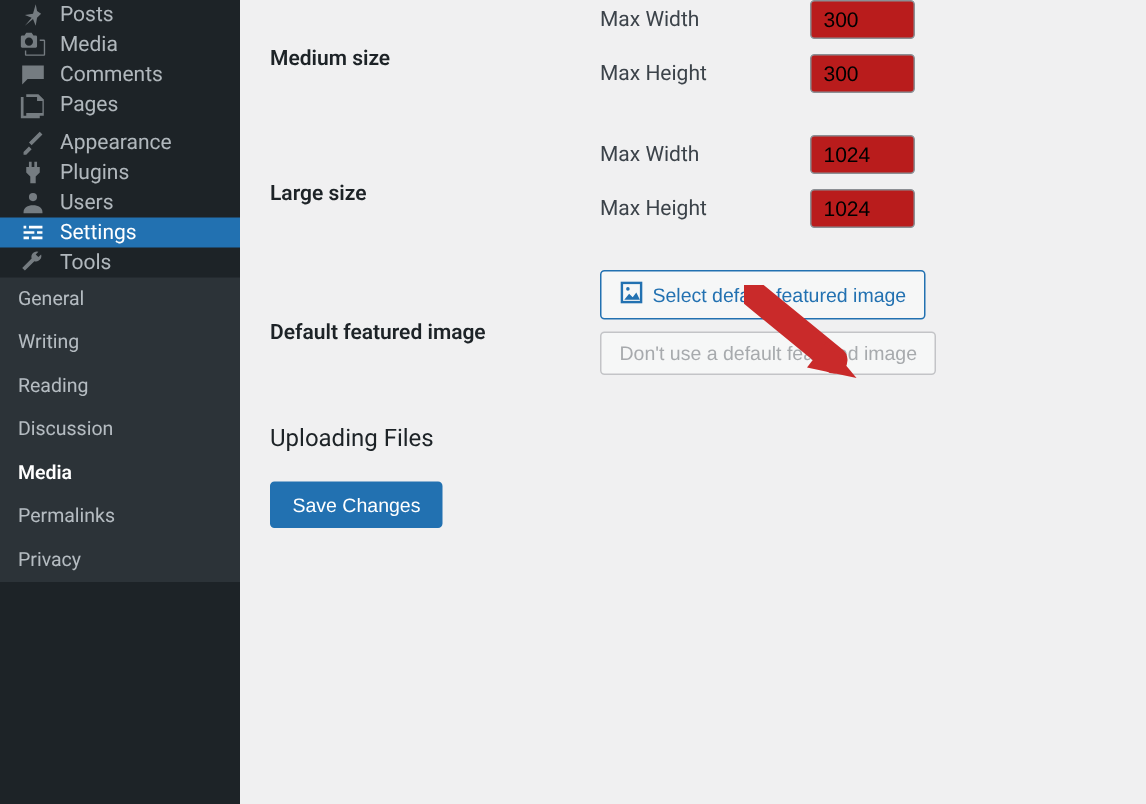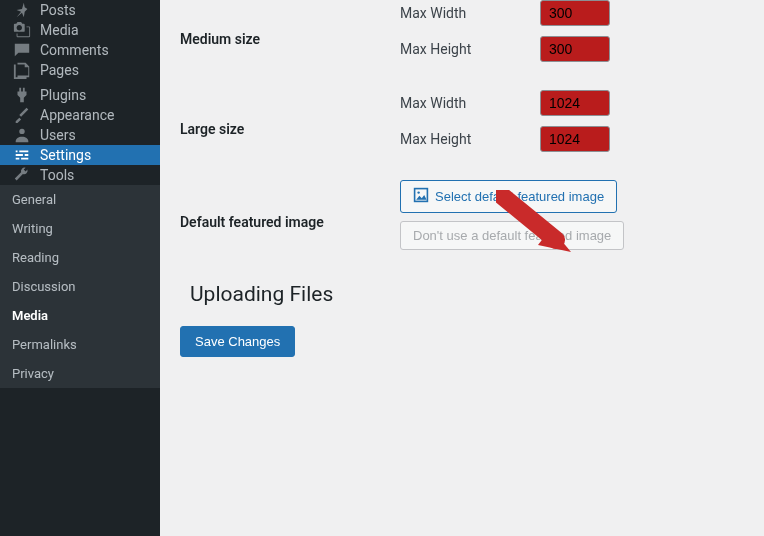--- a/index.html
+++ b/index.html
@@ -18,21 +18,21 @@
 .content{flex:1;padding:0 20px 20px 20px;overflow:auto;position:relative}
 .form-row{display:flex;align-items:center;margin-bottom:12px}
 .form-label{width:220px;font-weight:600;font-size:14px;color:#1d2327;padding-top:6px}
 .form-fields{flex:1}
 .field-pair{display:flex;align-items:center;margin-bottom:10px}
 .field-pair label{width:140px;font-size:14px;color:#3c434a}
 .field-pair input[type=number]{width:70px;padding:4px 8px;border:1px solid #8c8f94;border-radius:3px;font-size:14px;background:#b91c1c}
 .btn{display:inline-flex;align-items:center;gap:6px;padding:6px 12px;border:1px solid #2271b1;color:#2271b1;background:#f6f7f7;border-radius:3px;font-size:13px;cursor:pointer;margin-bottom:8px}
 .btn.disabled{border-color:#c3c4c7;color:#a7aaad;cursor:default}
 .btn-primary{background:#2271b1;border:1px solid #2271b1;color:#fff;padding:7px 14px;border-radius:3px;font-size:13px;cursor:pointer}
-h2.section{font-size:21px;font-weight:400;margin:24px 0 20px 10px;color:#1d2327}
+h2.section{font-size:16px;font-weight:400;margin:24px 0 20px 0;color:#1d2327}
 .checkbox-row{display:flex;align-items:center;margin-bottom:24px}
 .checkbox-row input{width:16px;height:16px;margin-right:8px;accent-color:#2271b1}
 .checkbox-row label{font-size:14px;color:#3c434a}
 .arrow{position:absolute;left:336px;top:190px;pointer-events:none;z-index:5}
 </style>
 </head>
 <body>
 
 <div class="wrap">
   <div class="sidebar">
@@ -65,32 +65,32 @@
           <svg width="18" height="18" viewBox="0 0 20 20" fill="currentColor">
             <path d="M5 2h9l4 4v12H5V2zm0 2v12h12V7h-4V4H5zm-2 0v14h12v2H1V4h2z"></path>
           </svg>
         </span>
       <span>Pages</span>
     </div>
     <div class="sep"></div>
     <div class="menu-item">
       <span class="icon">
           <svg width="18" height="18" viewBox="0 0 20 20" fill="currentColor">
+            <path d="M3 17l4-4 2 2-4 4H3v-2zm14-13l-8 8-2-2 8-8 2 2z"></path>
+          </svg>
+        </span>
+      <span>Appearance</span>
+    </div>
+    <div class="menu-item">
+      <span class="icon">
+          <svg width="18" height="18" viewBox="0 0 20 20" fill="currentColor">
             <path d="M7 2v4H5v4l3 3v5h4v-5l3-3V6h-2V2h-2v4H9V2H7z"></path>
           </svg>
         </span>
       <span>Plugins</span>
-    </div>
-    <div class="menu-item">
-      <span class="icon">
-          <svg width="18" height="18" viewBox="0 0 20 20" fill="currentColor">
-            <path d="M3 17l4-4 2 2-4 4H3v-2zm14-13l-8 8-2-2 8-8 2 2z"></path>
-          </svg>
-        </span>
-      <span>Appearance</span>
     </div>
     <div class="menu-item">
       <span class="icon">
           <svg width="18" height="18" viewBox="0 0 20 20" fill="currentColor">
             <circle cx="10" cy="6" r="3"></circle>
             <path d="M3 17c0-3 3-5 7-5s7 2 7 5v1H3v-1z"></path>
           </svg>
         </span>
       <span>Users</span>
     </div>

